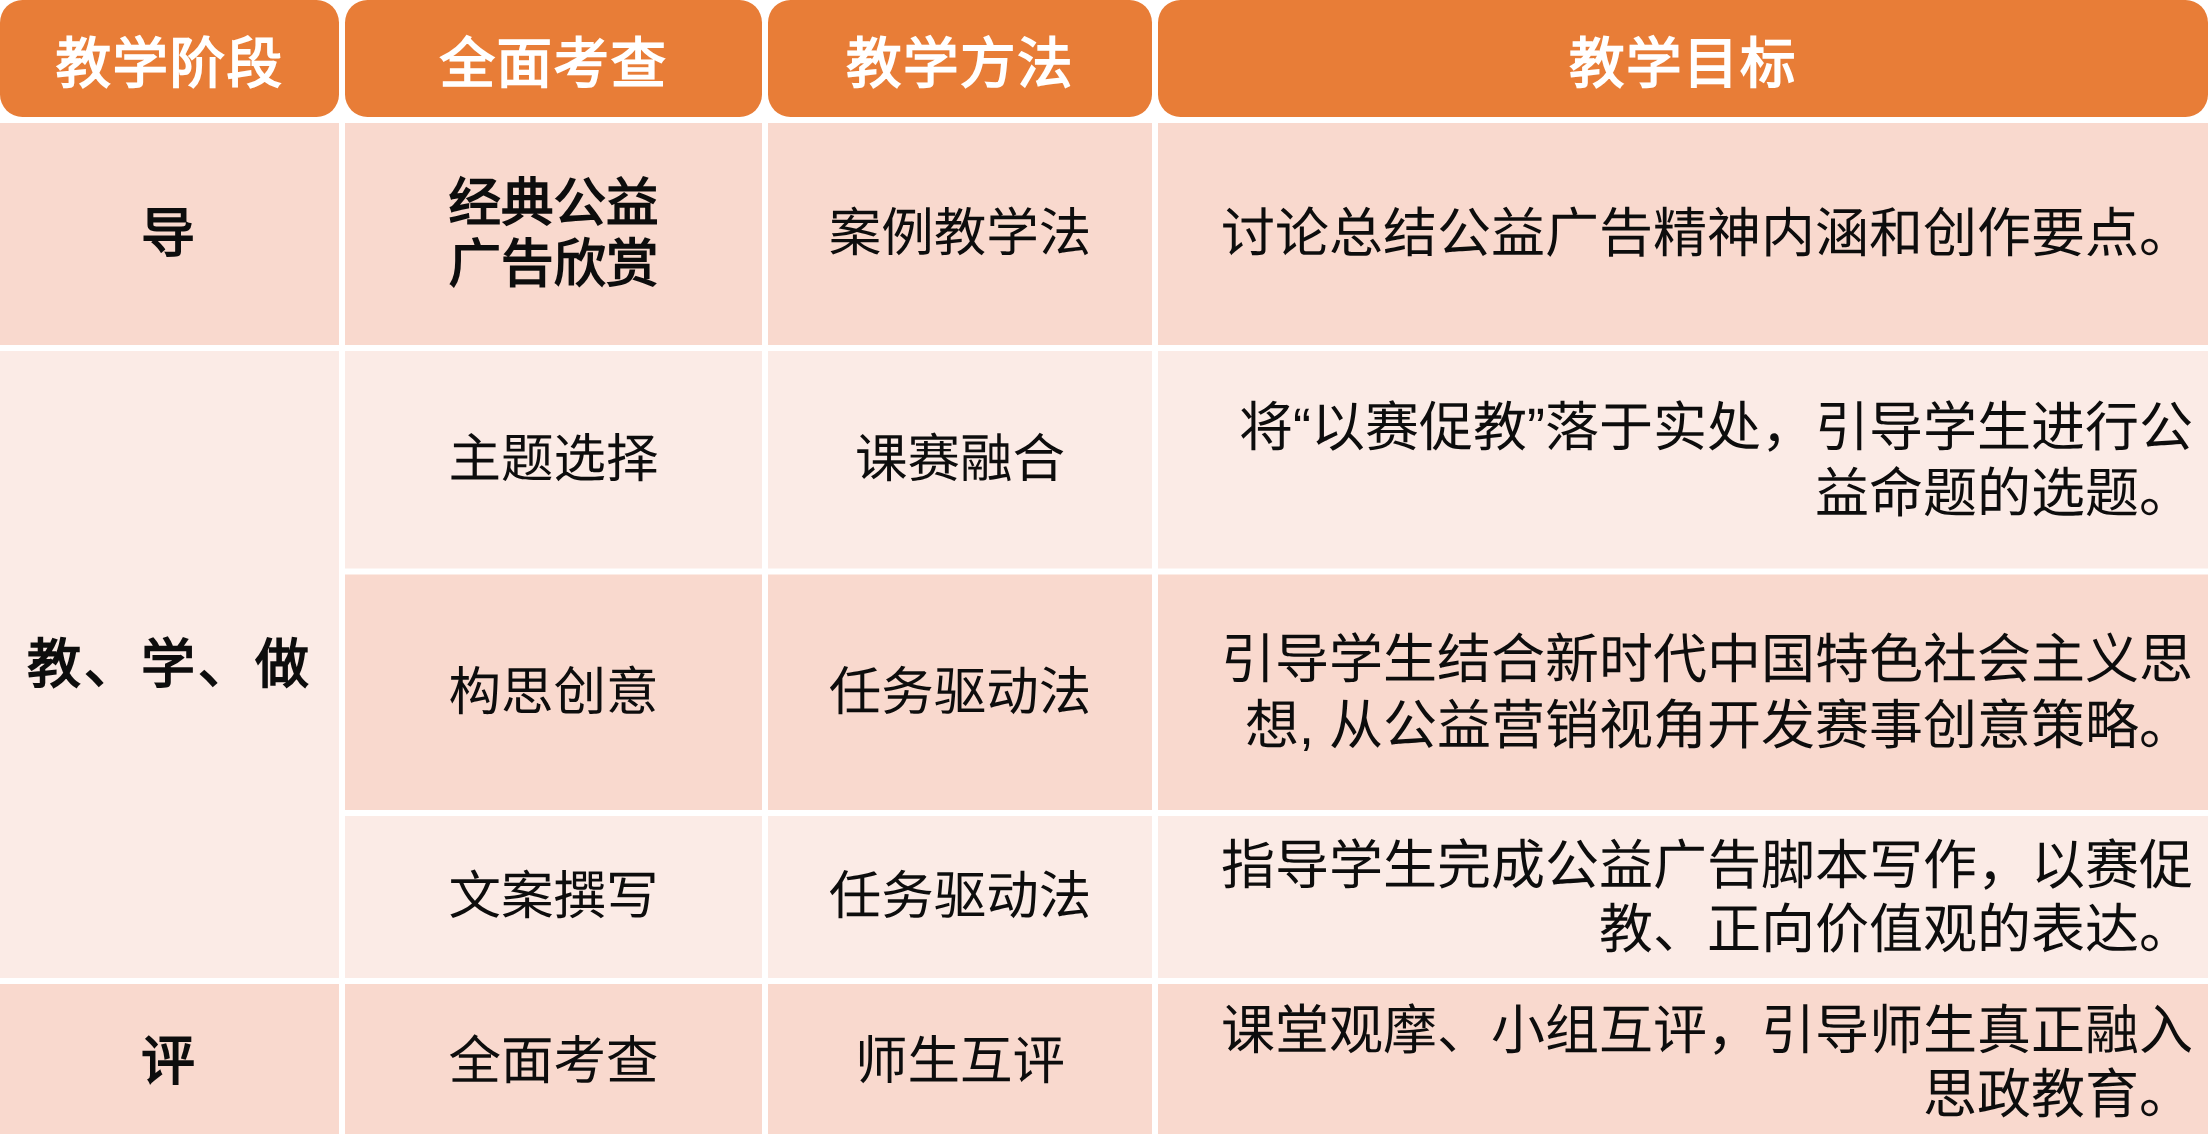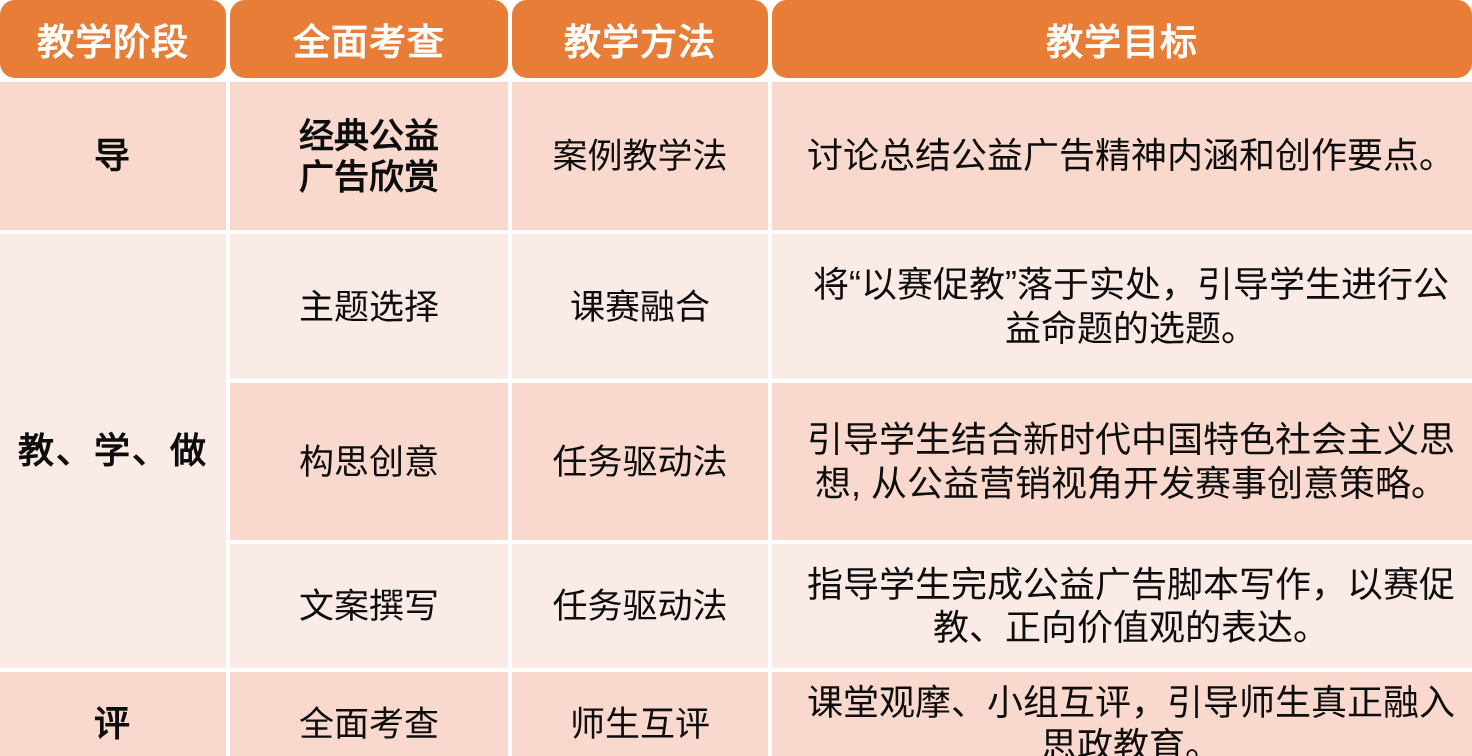--- a/index.html
+++ b/index.html
@@ -57,21 +57,21 @@
     line-height: 1.18;
   }
 
   td.tone-dark  { background: #F9D9CE; }
   td.tone-light { background: #FBEBE6; }
 
   td.align-center {
     text-align: center;
   }
   td.align-left {
-    text-align: center;
+    text-align: right;
     padding-left: 28px;
     padding-right: 10px;
     font-size: 36px;
     line-height: 1.2;
   }
   td.stage-cell {
     font-weight: bold;
     font-size: 36px;
     letter-spacing: 2px;
     text-align: center;
@@ -131,21 +131,21 @@
       </tr>
 
       <tr style="height:157px;border-radius:16px;">
         <td class="cell tone-dark align-center design-cell">构思创意</td>
         <td class="cell tone-dark align-center method-cell">任务驱动法</td>
         <td class="cell tone-dark align-left">
           <span class="goal-text">引导学生结合新时代中国特色社会主义思想, 从公益营销视角开发赛事创意策略。</span>
         </td>
       </tr>
 
-      <tr style="height:124px;">
+      <tr style="height:108px;">
         <td class="cell tone-light align-center design-cell">文案撰写</td>
         <td class="cell tone-light align-center method-cell">任务驱动法</td>
         <td class="cell tone-light align-left">
           <span class="goal-text">指导学生完成公益广告脚本写作，以赛促教、正向价值观的表达。</span>
         </td>
       </tr>
 
       <tr style="height:104px;">
         <td class="cell tone-dark stage-cell">评</td>
         <td class="cell tone-dark align-center design-cell">全面考查</td>

